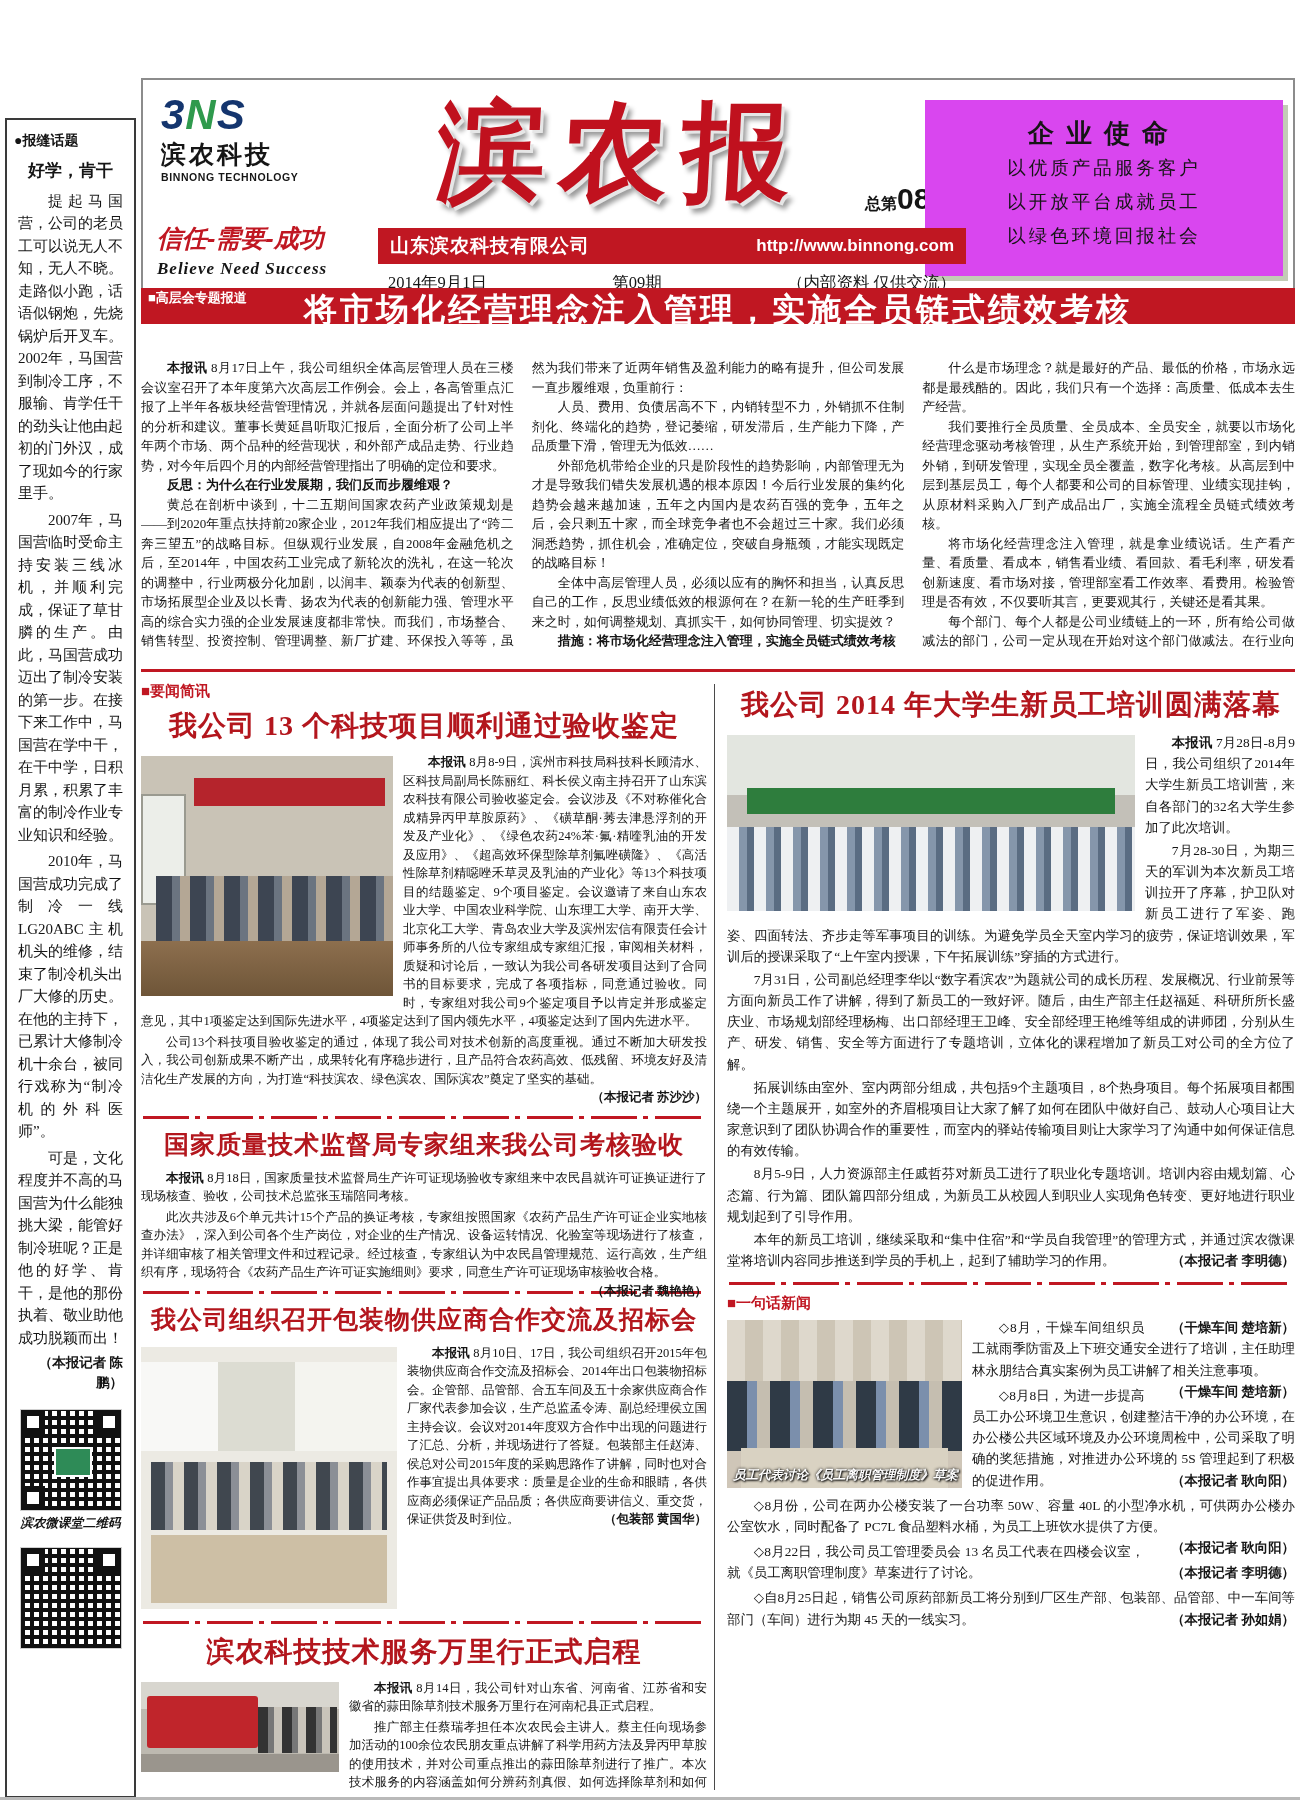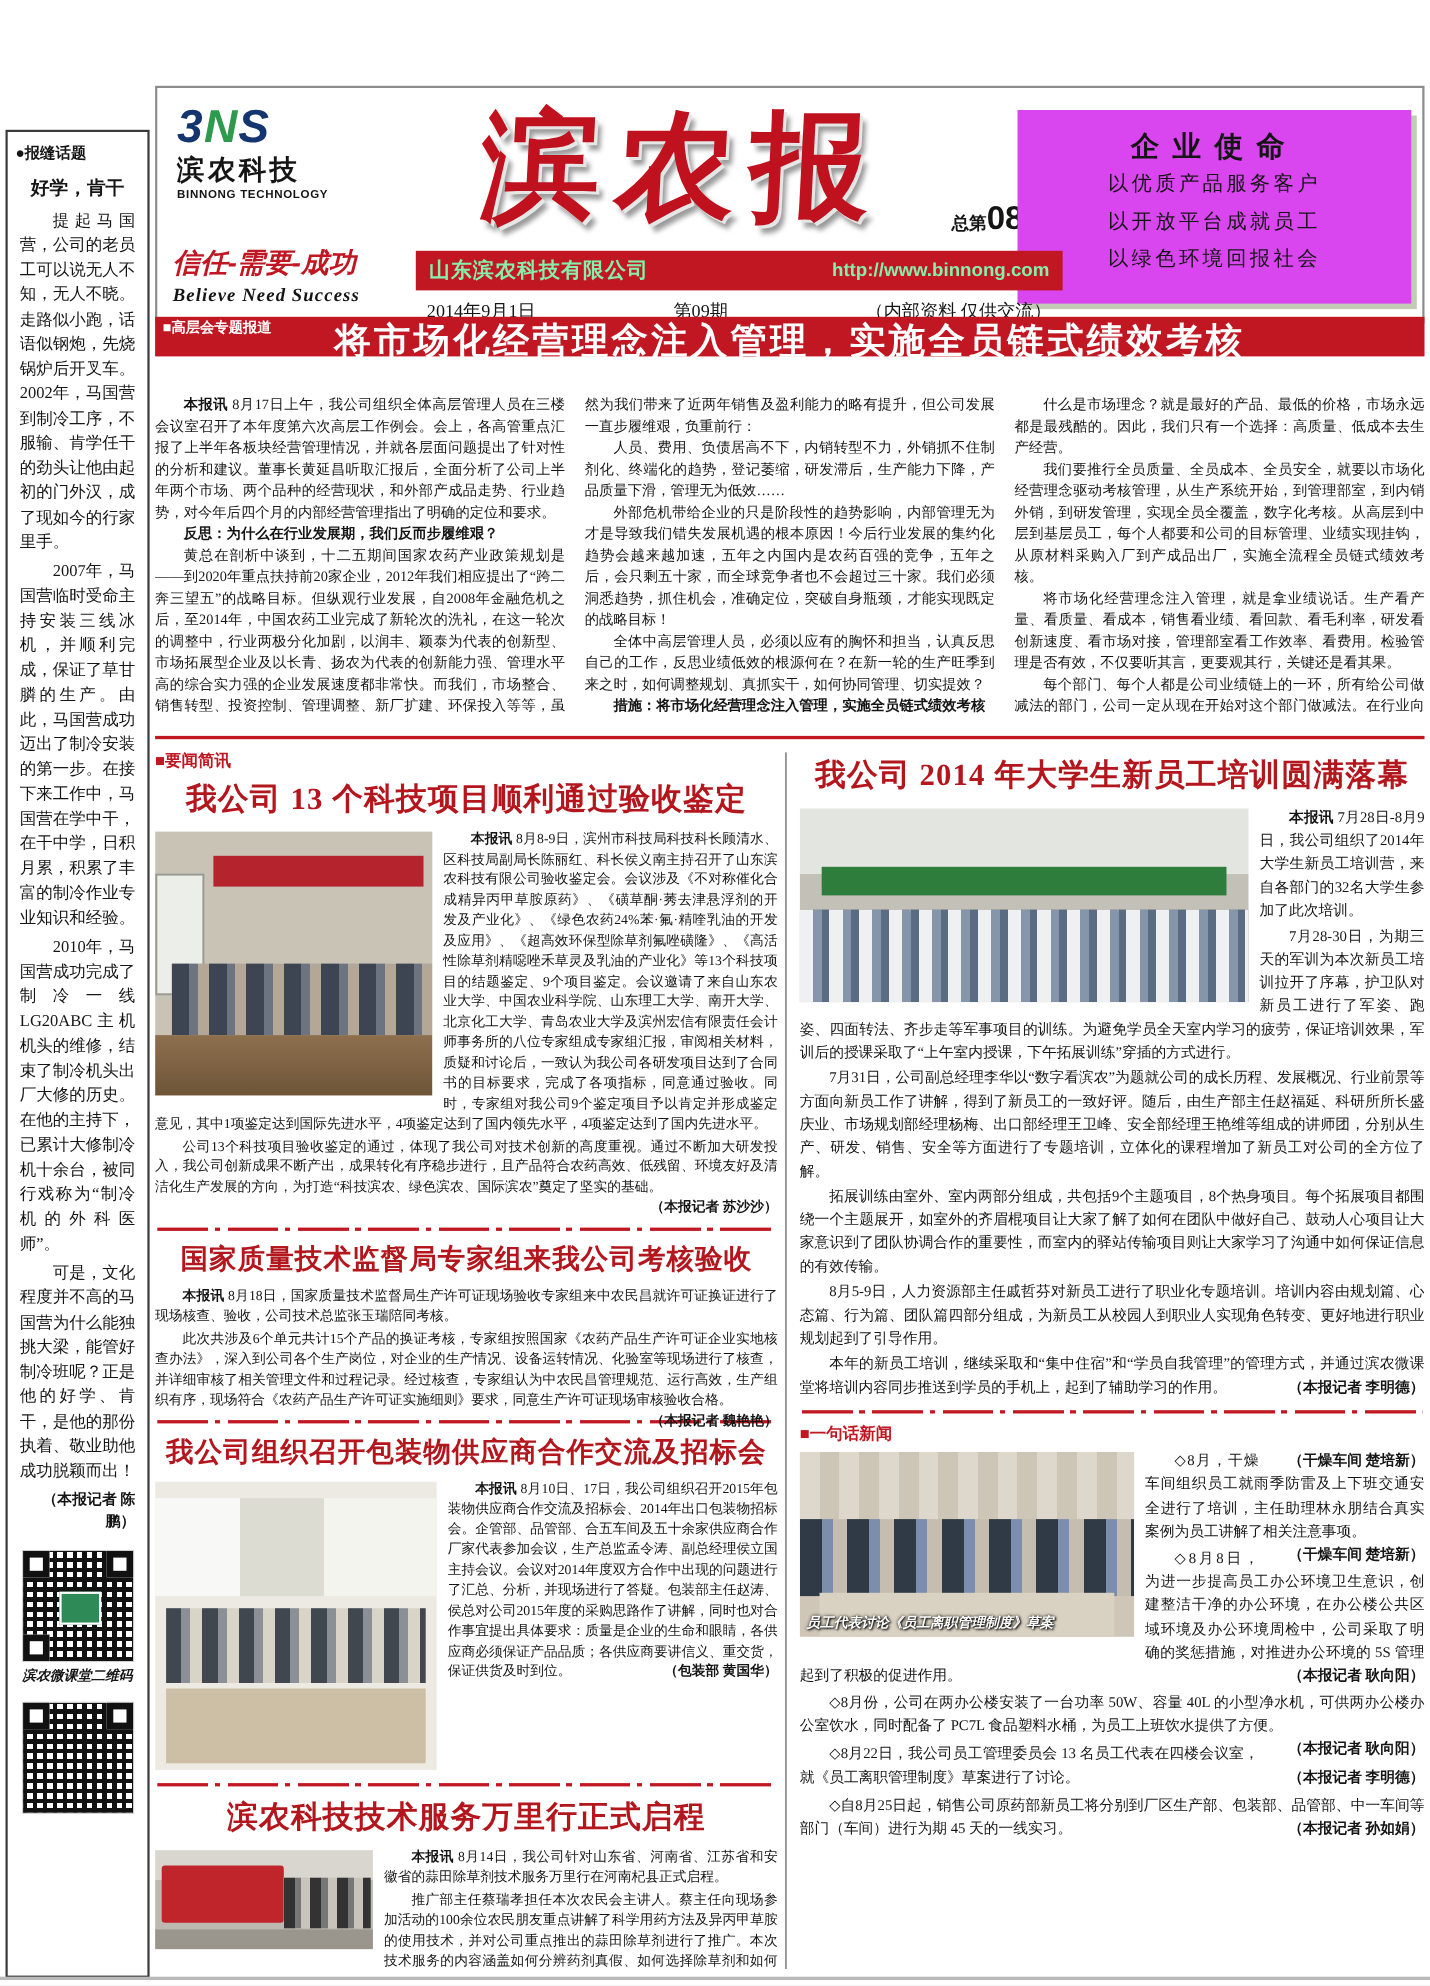--- a/index.html
+++ b/index.html
@@ -35,21 +35,21 @@
         text-shadow:3px 3px 0 #e6e6e6,6px 7px 5px #9a9a9a;transform:skewX(-3deg);}
   .issue-no{position:absolute;left:722px;top:102px;white-space:nowrap;}
   .issue-no .sm{font-size:16px;font-weight:700;} .issue-no .big{font-size:30px;font-weight:900;font-family:"Liberation Sans",sans-serif;}
   .mission{position:absolute;right:10px;top:20px;width:358px;height:176px;background:#d946ef;
         box-shadow:5px 5px 0 #c3cbb6;}
   .mission-title{text-align:center;font-size:26px;font-weight:900;letter-spacing:12px;margin-top:16px;}
   .mission-line{text-align:center;font-size:18.5px;line-height:1.85;letter-spacing:3px;}
   .slogan{position:absolute;left:14px;top:142px;width:215px;}
   .slogan-cn{color:var(--red);font-weight:900;font-style:italic;font-size:25px;font-family:"Liberation Sans",sans-serif;letter-spacing:0px;}
   .slogan-en{font-style:italic;font-weight:700;font-size:17px;margin-top:4px;letter-spacing:1px;}
-  .redbar{position:absolute;left:235px;top:148px;width:588px;height:36px;background:var(--red);color:#86efac;
+  .redbar{position:absolute;left:235px;top:148px;width:588px;height:36px;background:var(--red);color:#ffffff;
         display:flex;justify-content:space-between;align-items:center;padding:16px 12px;box-sizing:border-box;
         font-family:"Liberation Sans","DejaVu Sans",sans-serif;}
   .redbar .co{font-size:19px;font-weight:700;letter-spacing:1px;}
   .redbar .web{font-size:17px;font-weight:700;}
   .daterow{position:absolute;left:235px;top:188px;width:588px;display:flex;justify-content:space-between;
         padding:4px 10px;box-sizing:border-box;font-size:16.5px;}
   
   .banner{position:absolute;left:141px;top:288px;width:1154px;height:36px;background:var(--red);color:#fff;}
   .banner-label{position:absolute;top:1px;left:7px;font-size:13px;font-weight:700;font-family:"Liberation Sans",sans-serif;}
   .banner-title{text-align:center;font-size:33px;font-weight:900;letter-spacing:3px;}
@@ -83,21 +83,21 @@
   .pe-banner{position:absolute;left:5%;top:30%;width:90%;height:15%;background:#2e7d3d;}
   .pe-people{position:absolute;left:0;bottom:0;width:100%;height:48%;background:repeating-linear-gradient(90deg,#eef0f2 0 12px,#8596ab 12px 20px,#5a6c82 20px 27px);}
   .ph-c{width:256px;height:262px;background:#eceae3;}
   .pc-win{position:absolute;left:0;top:6%;width:100%;height:34%;background:linear-gradient(90deg,#f8f8f6 0 30%,#dcdcd2 30% 60%,#f4f4ef 60% 100%);}
   .pc-people{position:absolute;left:4%;top:44%;width:92%;height:26%;background:repeating-linear-gradient(90deg,#40474f 0 14px,#8b8f96 14px 22px,#d9d4c8 22px 33px);}
   .pc-table{position:absolute;left:4%;bottom:2%;width:92%;height:26%;background:#cdbfa5;}
   .ph-d{width:198px;height:90px;background:linear-gradient(180deg,#d8d6cf 0 30%,#bdb9b0 30% 100%);}
   .pd-van{position:absolute;left:3%;top:16%;width:56%;height:58%;background:#c0252b;border-radius:3px;}
   .pd-road{position:absolute;left:0;bottom:0;width:100%;height:20%;background:#9a958d;}
   .pd-people{position:absolute;right:1%;top:28%;width:40%;height:52%;background:repeating-linear-gradient(90deg,#333 0 10px,#777 10px 16px,#c9c4ba 16px 24px);}
-  .ph-f{width:304px;height:168px;background:#cfc6b8;}
+  .ph-f{width:235px;height:168px;background:#cfc6b8;}
   .pf-curtain{position:absolute;left:0;top:0;width:100%;height:42%;background:repeating-linear-gradient(90deg,#ded8cc 0 18px,#cdc5b5 18px 36px);}
   .pf-people{position:absolute;left:0;top:36%;width:100%;height:42%;background:repeating-linear-gradient(90deg,#2f3a46 0 20px,#7b8fac 20px 30px,#c5beb0 30px 43px);}
   .pf-table{position:absolute;left:6%;bottom:0;width:88%;height:24%;background:#d9d2c2;}
   .photo-cap{position:absolute;left:6px;bottom:3px;color:#fff;font-size:12.5px;font-style:italic;font-weight:700;
         text-shadow:1px 1px 2px #000,0 0 3px #000;white-space:nowrap;}
   .pageline{position:absolute;left:0;top:1797px;width:1300px;height:3px;background:#b9b9b9;}
 </style>
 </head>
 <body>
 

